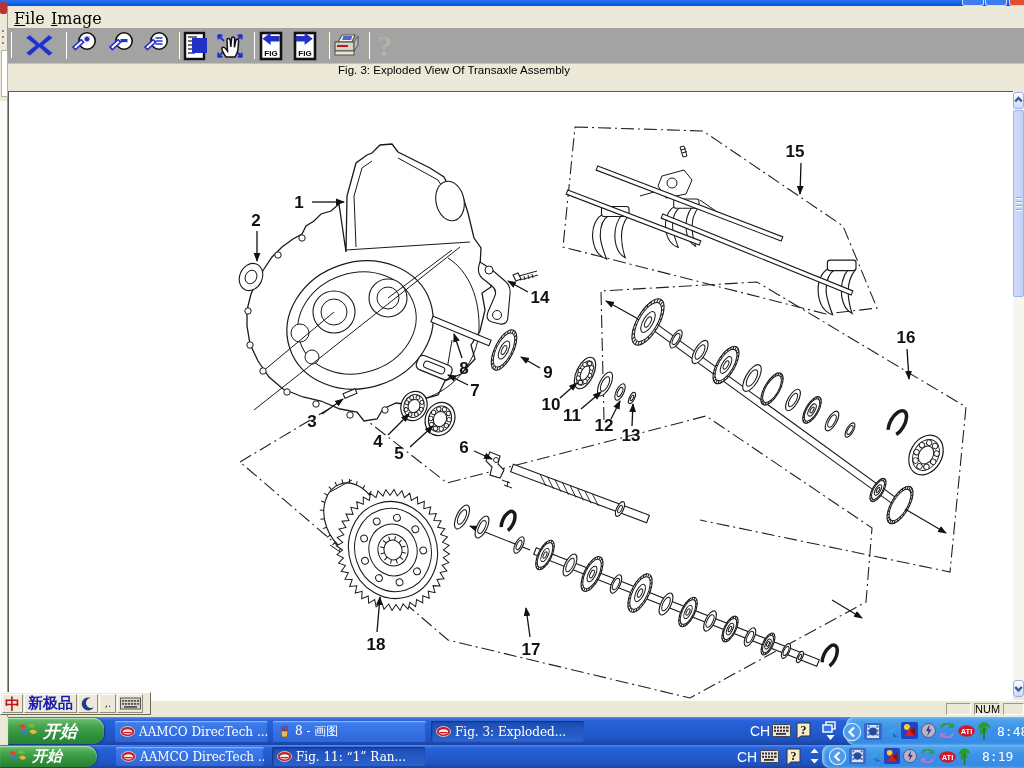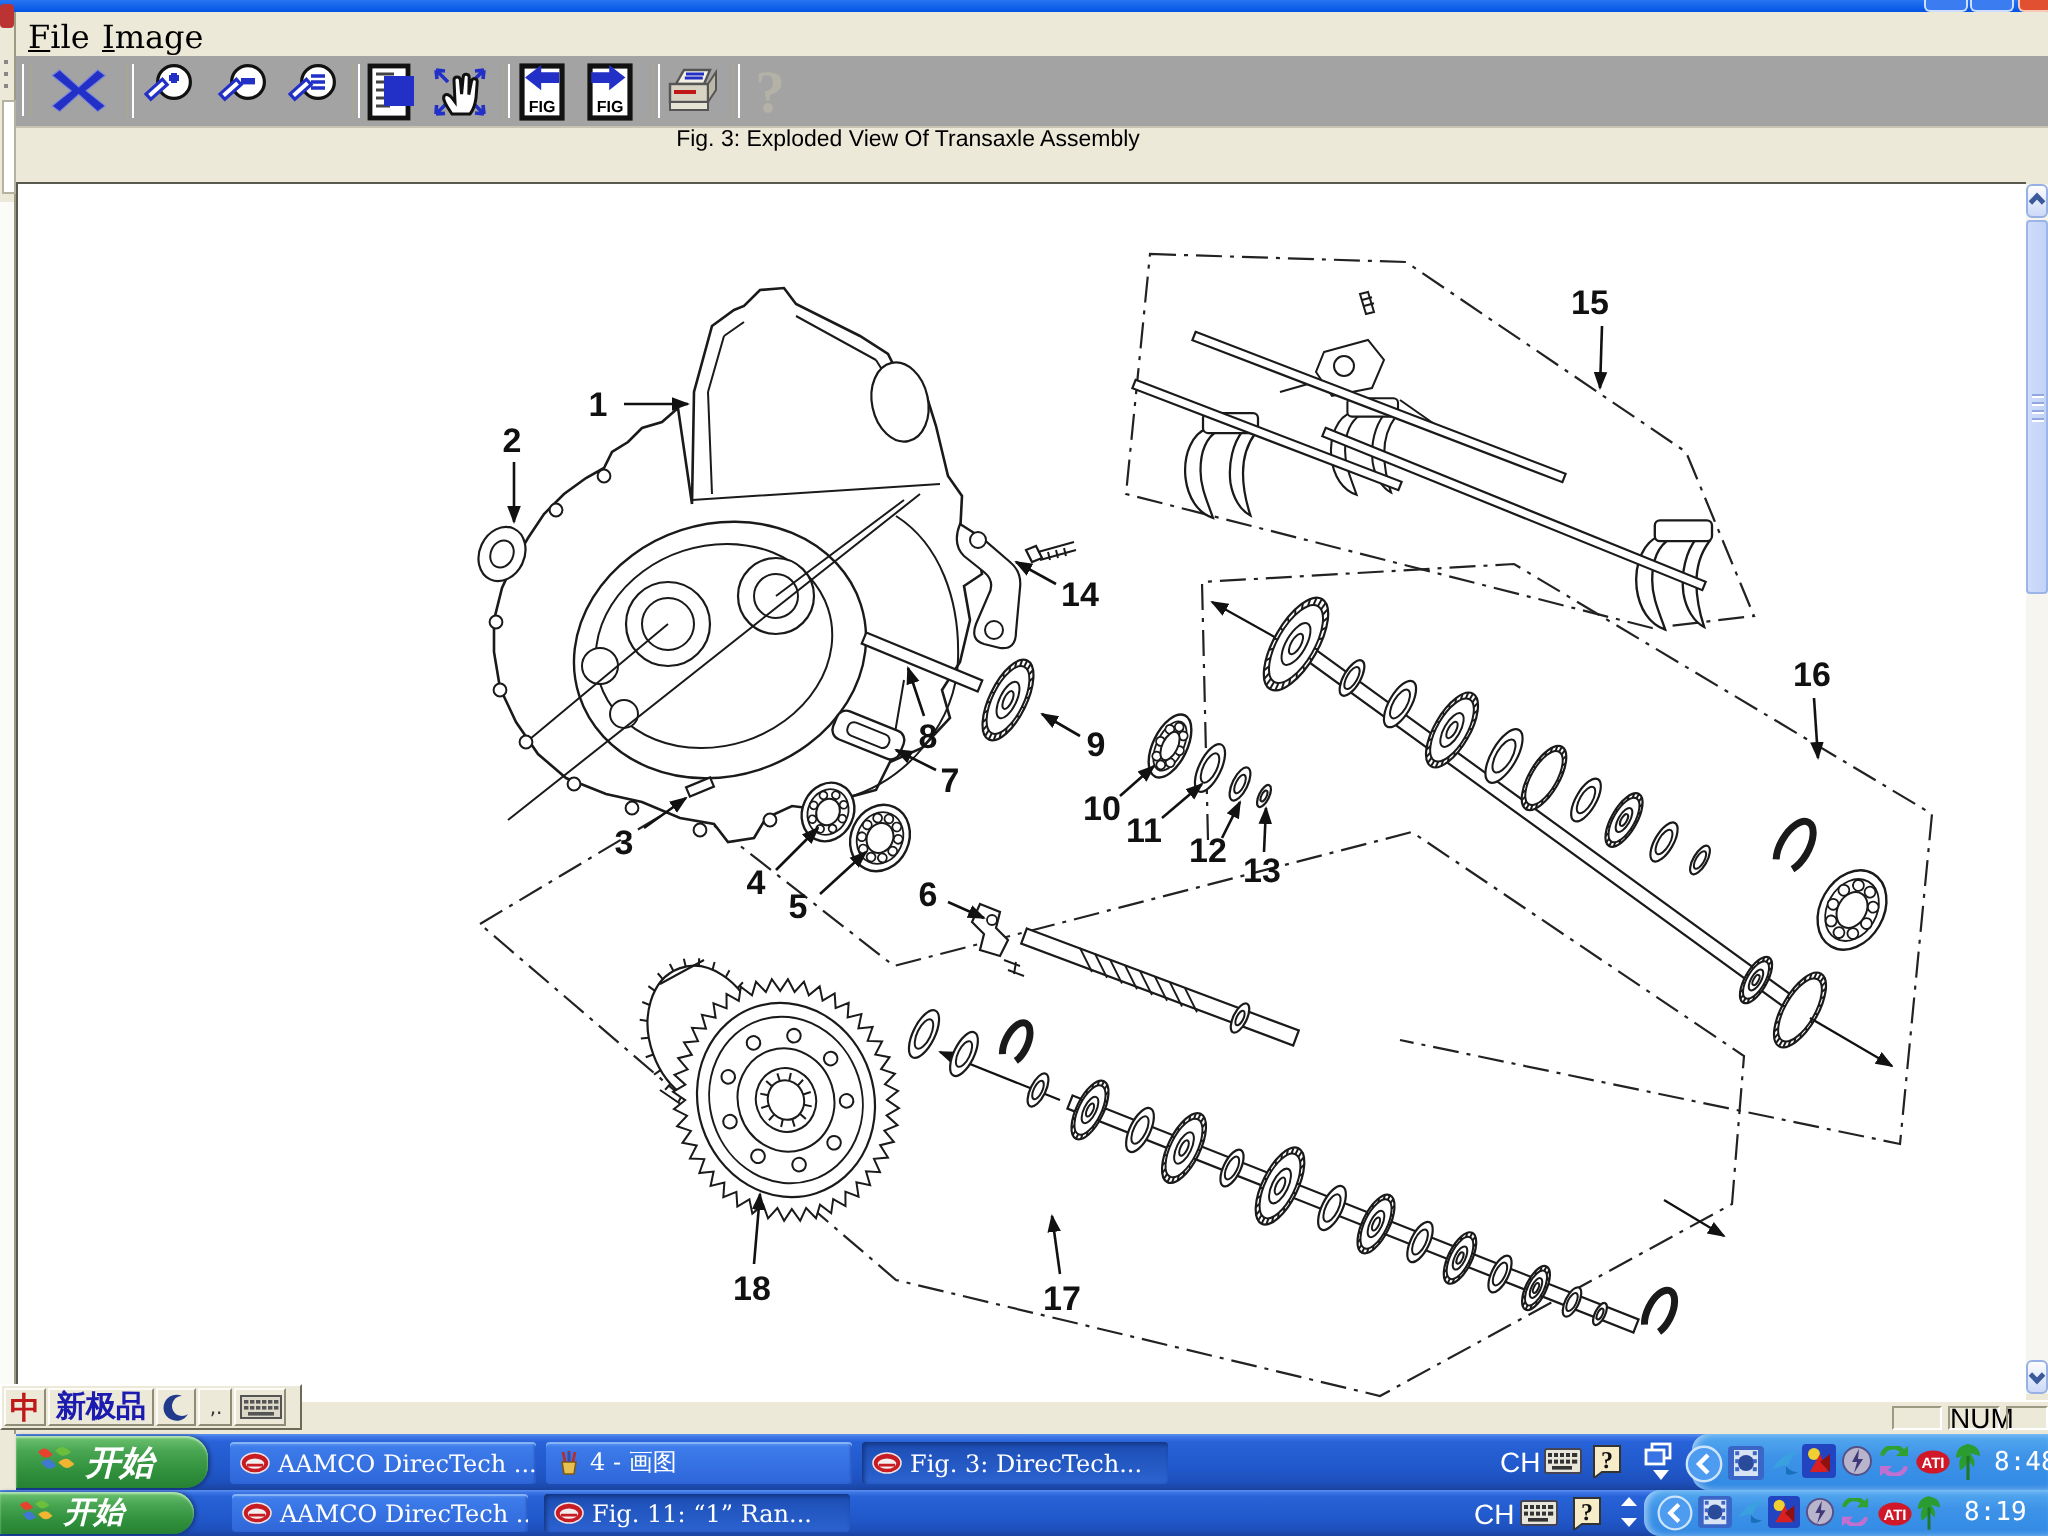--- a/index.html
+++ b/index.html
@@ -35,21 +35,21 @@
   #partslist{left:52px;top:637px;color:#161616;font-size:15px;line-height:15.8px;letter-spacing:0px;}
 
   
   #vscroll{left:1013px;top:92px;width:11px;height:605px;background:#f6f5ef;}
   .sbtn{position:absolute;left:0;width:11px;height:17px;background:linear-gradient(#fdfdfe,#ccd9f8);border:1px solid #98b1e4;border-radius:3px;box-sizing:border-box;color:#37538c;}
   #sthumb{position:absolute;left:0;top:18px;width:11px;height:187px;background:linear-gradient(90deg,#cfdcfa,#c2d3f8);border:1px solid #9cb4e6;border-radius:2px;box-sizing:border-box;}
   #sthumb .g{position:absolute;left:2px;width:6px;height:1px;background:#8fa8dd;box-shadow:0 1px 0 #fff;}
 
   
   #statusbar{left:8px;top:700px;width:1016px;height:17px;background:#ece9d8;border-top:1px solid #fff;}
-  .spanel{position:absolute;top:2px;height:12px;border:1px solid;border-color:#9d9a84 #fff #fff #9d9a84;box-sizing:border-box;font-size:14px;color:#000;text-align:center;line-height:11px;font-family:"Liberation Sans",sans-serif;}
+  .spanel{position:absolute;top:2px;height:12px;border:1px solid;border-color:#9d9a84 #fff #fff #9d9a84;box-sizing:border-box;font-size:11px;color:#000;text-align:center;line-height:11px;font-family:"Liberation Sans",sans-serif;}
 
   
   #imebar{left:0px;top:692px;width:151px;height:23px;background:#ece9d8;border:1px solid;border-color:#fff #6d6a58 #6d6a58 #fff;box-sizing:border-box;display:flex;align-items:center;}
   .ime-btn{height:19px;margin:0 0 0 1px;border:1px solid;border-color:#fdfcf8 #8f8c78 #8f8c78 #fdfcf8;display:flex;align-items:center;justify-content:center;box-sizing:border-box;background:#ece9d8;}
   #ime-name{font-family:"DejaVu Serif",serif;font-size:15px;color:#1b1bb0;font-weight:bold;padding:0 3px;}
 
   
   .taskbar{left:0;width:1024px;height:28px;background:linear-gradient(#5c8ff0 0%,#3a74e4 6%,#2862d8 14%,#2159cb 60%,#1e50bd 85%,#1a43a0 100%);}
   #taskbar1{top:717px;left:8px;width:1016px;}
   #taskbar2{top:745px;height:23px;}
@@ -945,29 +945,29 @@
           <path d="M3.5 6.6 h8" stroke="#c81c24" stroke-width="1.4"></path>
         </svg>
       <span>AAMCO DirecTech ...</span>
     </div>
     <div class="taskbtn normal" style="left:265px;top:4px;width:153px;height:21px;">
       <svg class="ticon" width="13" height="13" viewBox="0 0 13 13">
           <path d="M3 6 h7 l-1 6 h-5z" fill="#e8c050" stroke="#7a5a10" stroke-width="0.8"></path>
           <path d="M4.5 6 L3.5 1 M6.5 6 L6.5 0.5 M8.5 6 L9.5 1" stroke="#b03030" stroke-width="1.4"></path>
           <path d="M6.5 6 L6.5 1" stroke="#3050b0" stroke-width="1.2"></path>
         </svg>
-      <span>4 - 画图</span>
+      <span>8 - 画图</span>
     </div>
     <div class="taskbtn pressed" style="left:423px;top:4px;width:153px;height:21px;">
       <svg class="ticon" width="15" height="11" viewBox="0 0 15 11">
           <ellipse cx="7.5" cy="5.5" rx="7" ry="5" fill="#c81c24" stroke="#f0e0e0" stroke-width="0.8"></ellipse>
           <ellipse cx="7.5" cy="5.8" rx="4.6" ry="2.6" fill="#f4eeee"></ellipse>
           <path d="M3.5 6.6 h8" stroke="#c81c24" stroke-width="1.4"></path>
         </svg>
-      <span>Fig. 3: DirecTech...</span>
+      <span>Fig. 3: Exploded...</span>
     </div>
     <div class="tray" style="left:838px;width:178px;border-radius:8px 0 0 8px;"></div>
     <span class="chlabel abs" style="left:742px;top:6px;">CH</span>
     <svg class="abs" style="left:764px;top:7px;" width="19" height="13" viewBox="0 0 19 13">
         <rect x="0.5" y="0.5" width="18" height="12" rx="1" fill="#e8e6da" stroke="#445"></rect>
         <g fill="#333">
           <rect x="2" y="2.5" width="2" height="2"></rect>
           <rect x="5" y="2.5" width="2" height="2"></rect>
           <rect x="8" y="2.5" width="2" height="2"></rect>
           <rect x="11" y="2.5" width="2" height="2"></rect>

